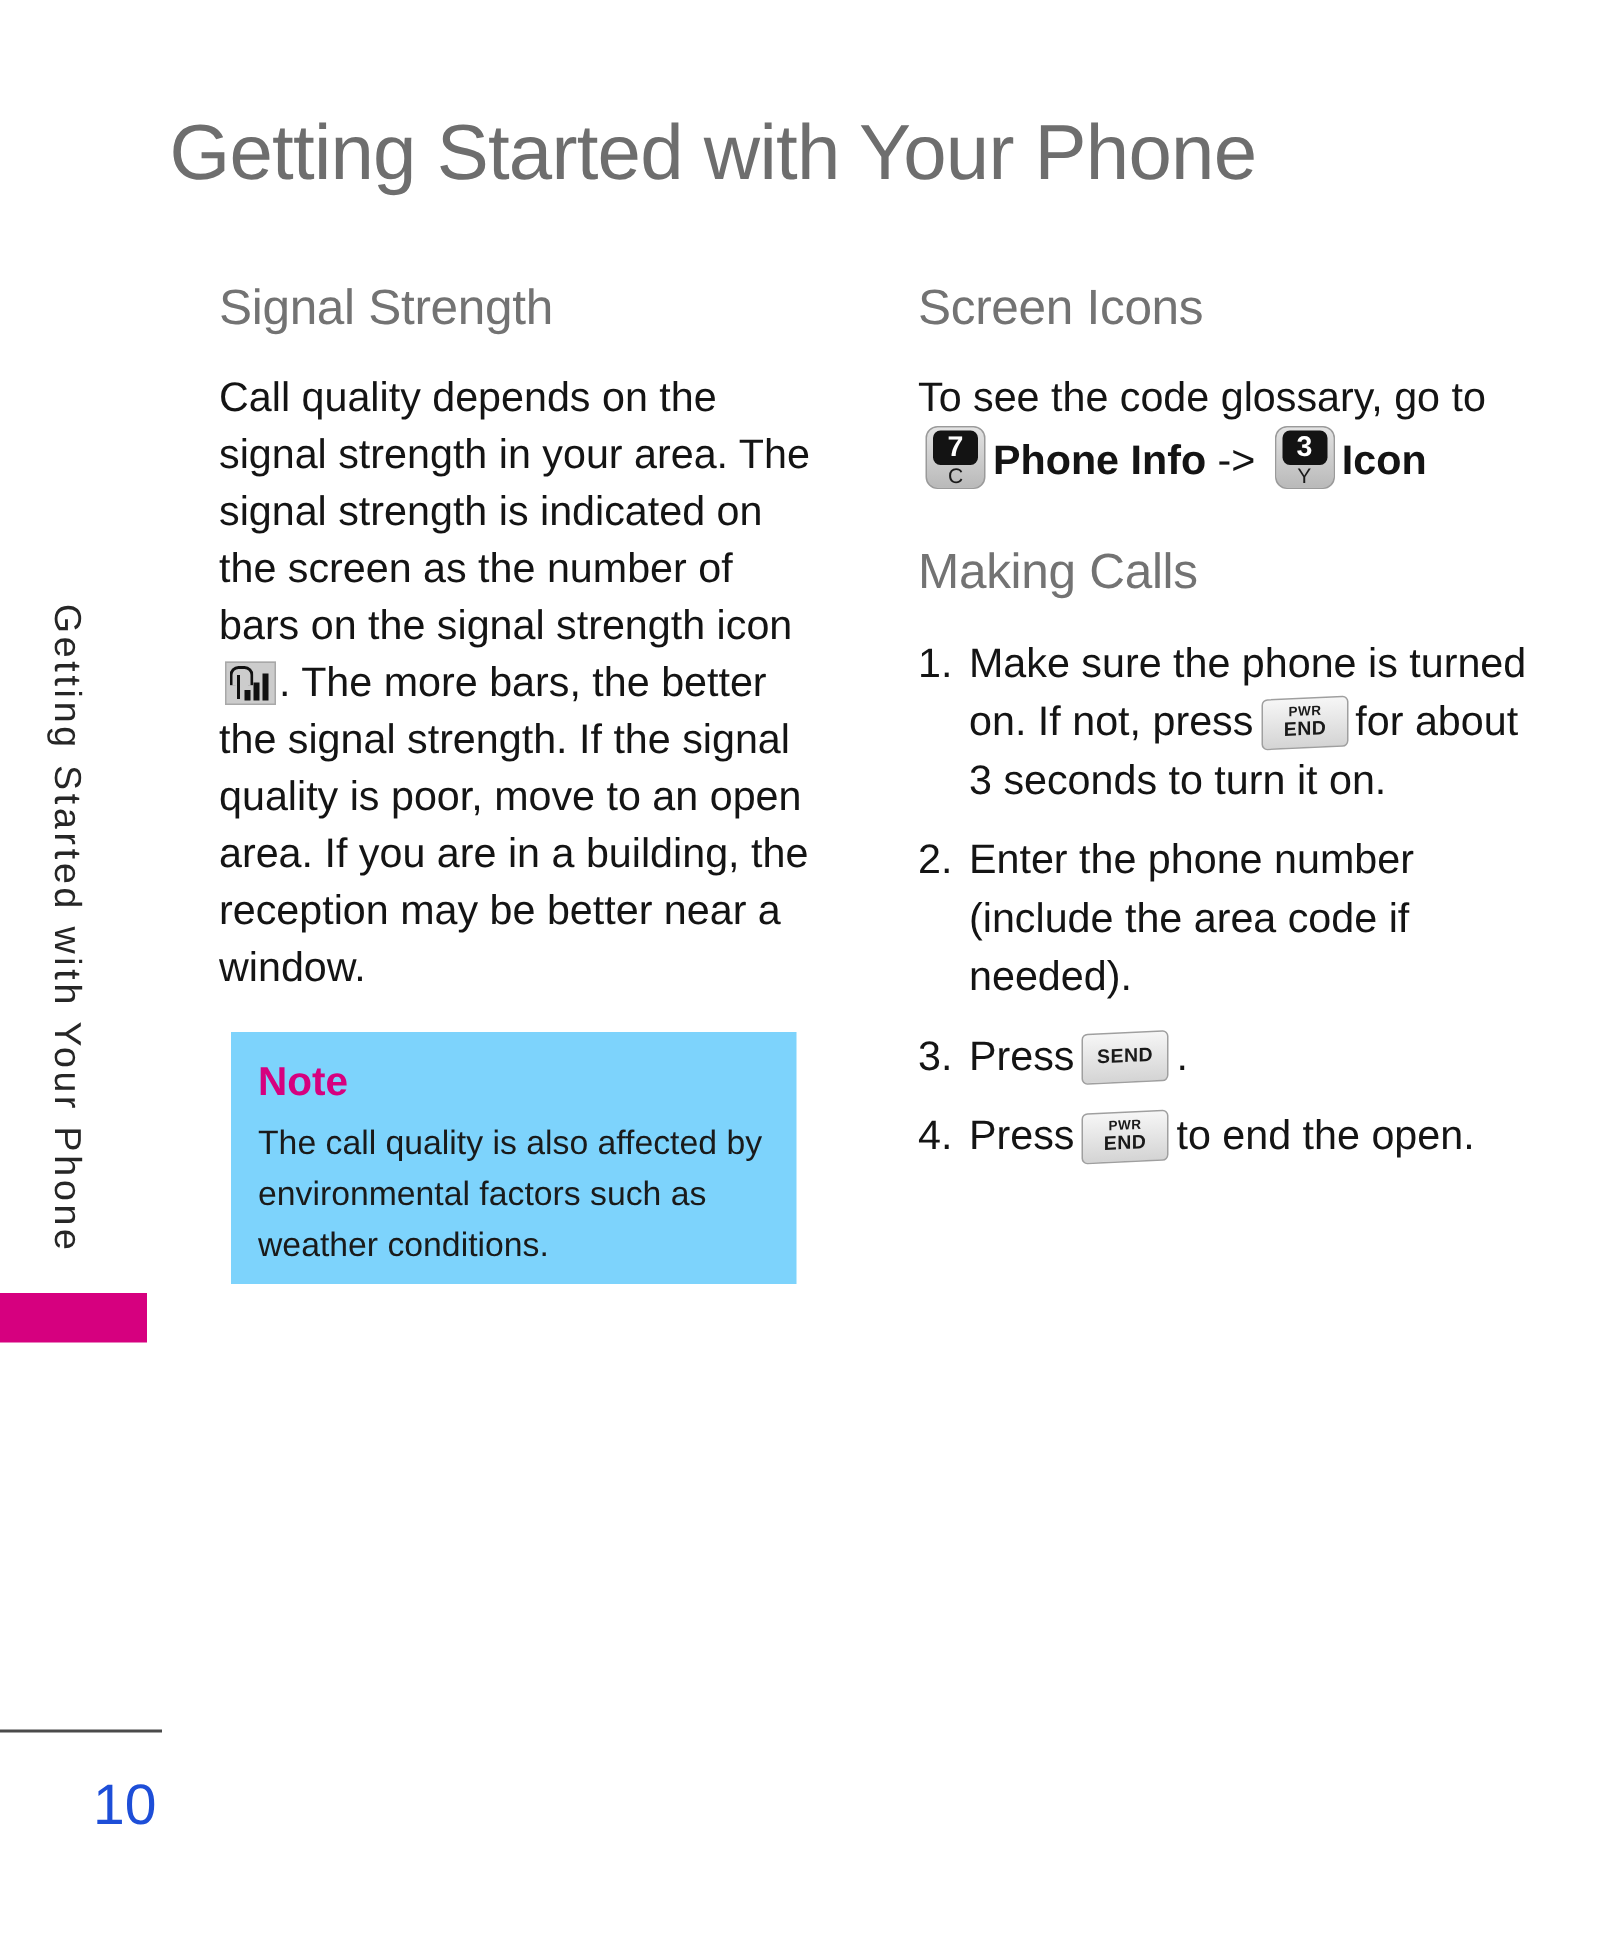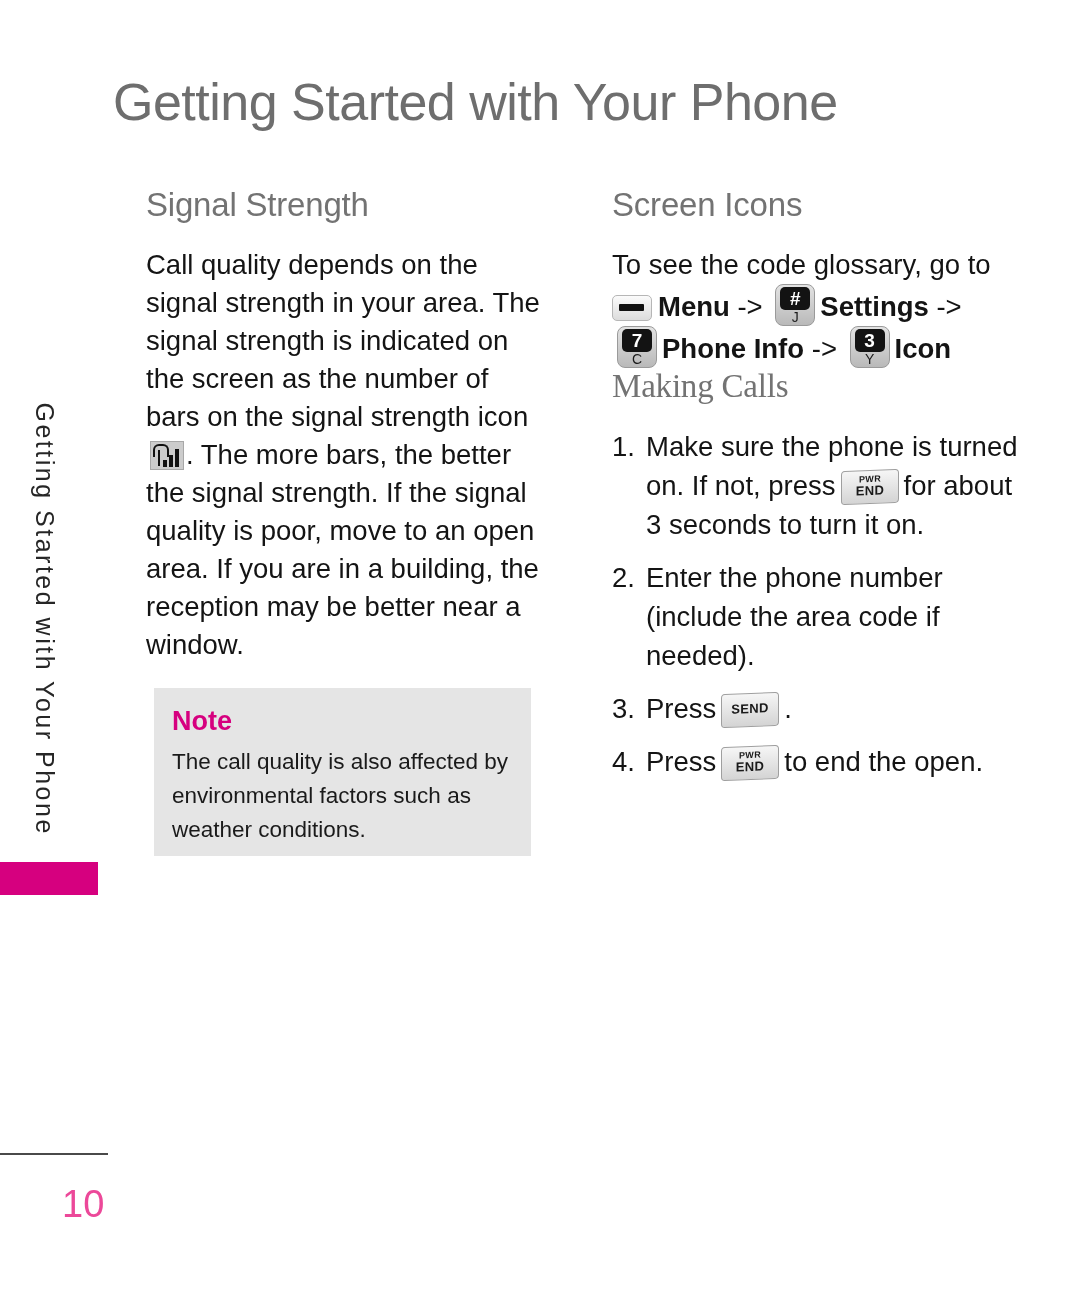--- a/index.html
+++ b/index.html
@@ -60,38 +60,38 @@
   .col-right { left: 612px; width: 410px; }
 
   .section-head {
     font-size: 33px;
     color: #737373;
     font-weight: 400;
     margin: 0 0 22px 0;
     letter-spacing: -0.2px;
   }
   .section-head.second {
-    font-family: Liberation Serif, serif;
+    margin-top: 36px;
   }
 
   .body-text {
     font-size: 27.5px;
     line-height: 38px;
     color: #141414;
     margin: 0;
   }
 
   
   .note-box {
     position: absolute;
     left: 154px;
     top: 688px;
     width: 377px;
     height: 168px;
-    background: #e5e5e5;
+    background: #7dd3fc;
     box-sizing: border-box;
     padding: 18px 20px 0 18px;
   }
   .note-title {
     font-size: 27px;
     font-weight: bold;
     color: #d6007f;
     margin: 0 0 8px 0;
   }
   .note-body {
@@ -253,21 +253,21 @@
     top: 1153px;
     width: 108px;
     height: 2px;
     background: #4a4a4a;
   }
   .page-number {
     position: absolute;
     left: 62px;
     top: 1183px;
     font-size: 38px;
-    color: #ec4899;
+    color: #1d4ed8;
   }
 </style>
 </head>
 <body>
 
 <div class="page-title">Getting Started with Your Phone</div>
 
 <div class="side-tab-text">Getting Started with Your Phone</div>
 <div class="side-tab-block"></div>
 
@@ -284,26 +284,20 @@
   <div class="note-title">Note</div>
   <p class="note-body">The call quality is also affected by environmental factors such as weather conditions.</p>
 </div>
 
 <div class="col col-right">
 
   <h2 class="section-head">Screen Icons</h2>
 
   <p class="body-text">To see the code glossary, go to</p>
 
-  <p class="body-text">
-    <span class="key-softkey"></span><span class="bold">Menu</span>
-    <span>-&gt;</span>
-    <span class="key-square"><span class="top">#</span><span class="bot">J</span></span><span class="bold">Settings</span>
-    <span>-&gt;</span>
-  </p>
 
   <p class="body-text">
     <span class="key-square"><span class="top">7</span><span class="bot">C</span></span><span class="bold">Phone Info</span>
     <span>-&gt;</span>
     <span class="key-square"><span class="top">3</span><span class="bot">Y</span></span><span class="bold">Icon</span>
   </p>
 
 
   <h2 class="section-head second">Making Calls</h2>
 

